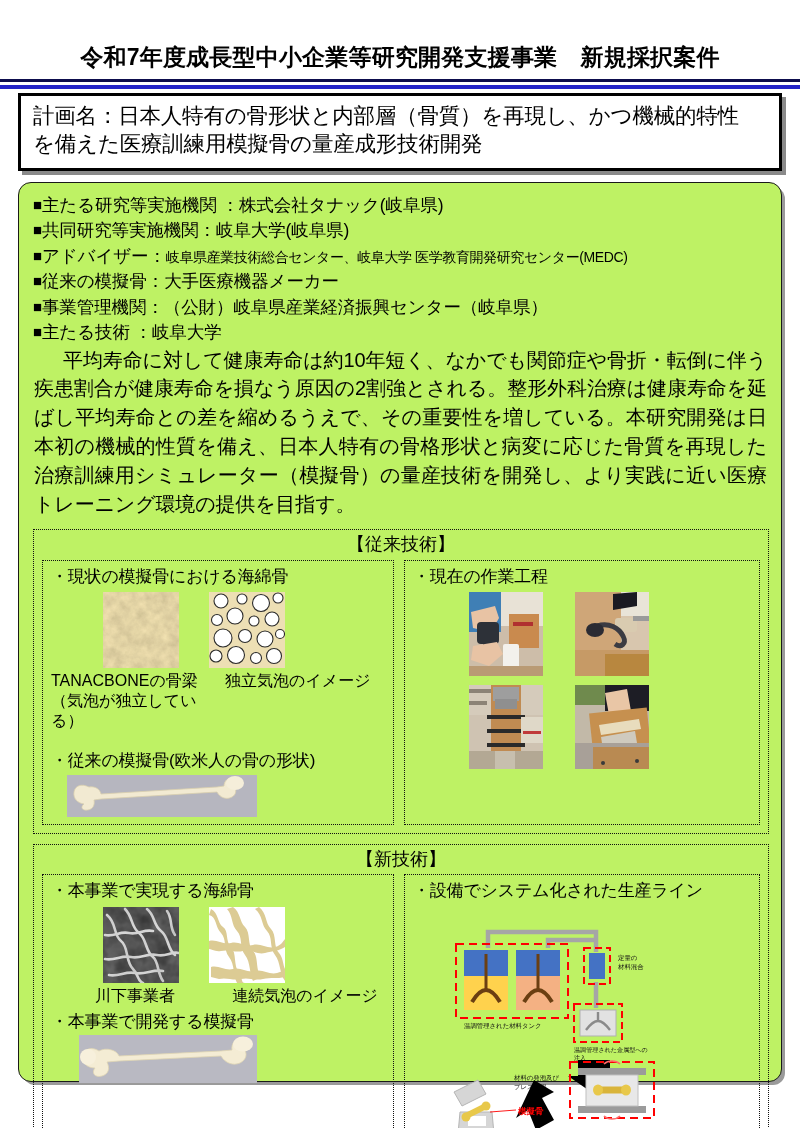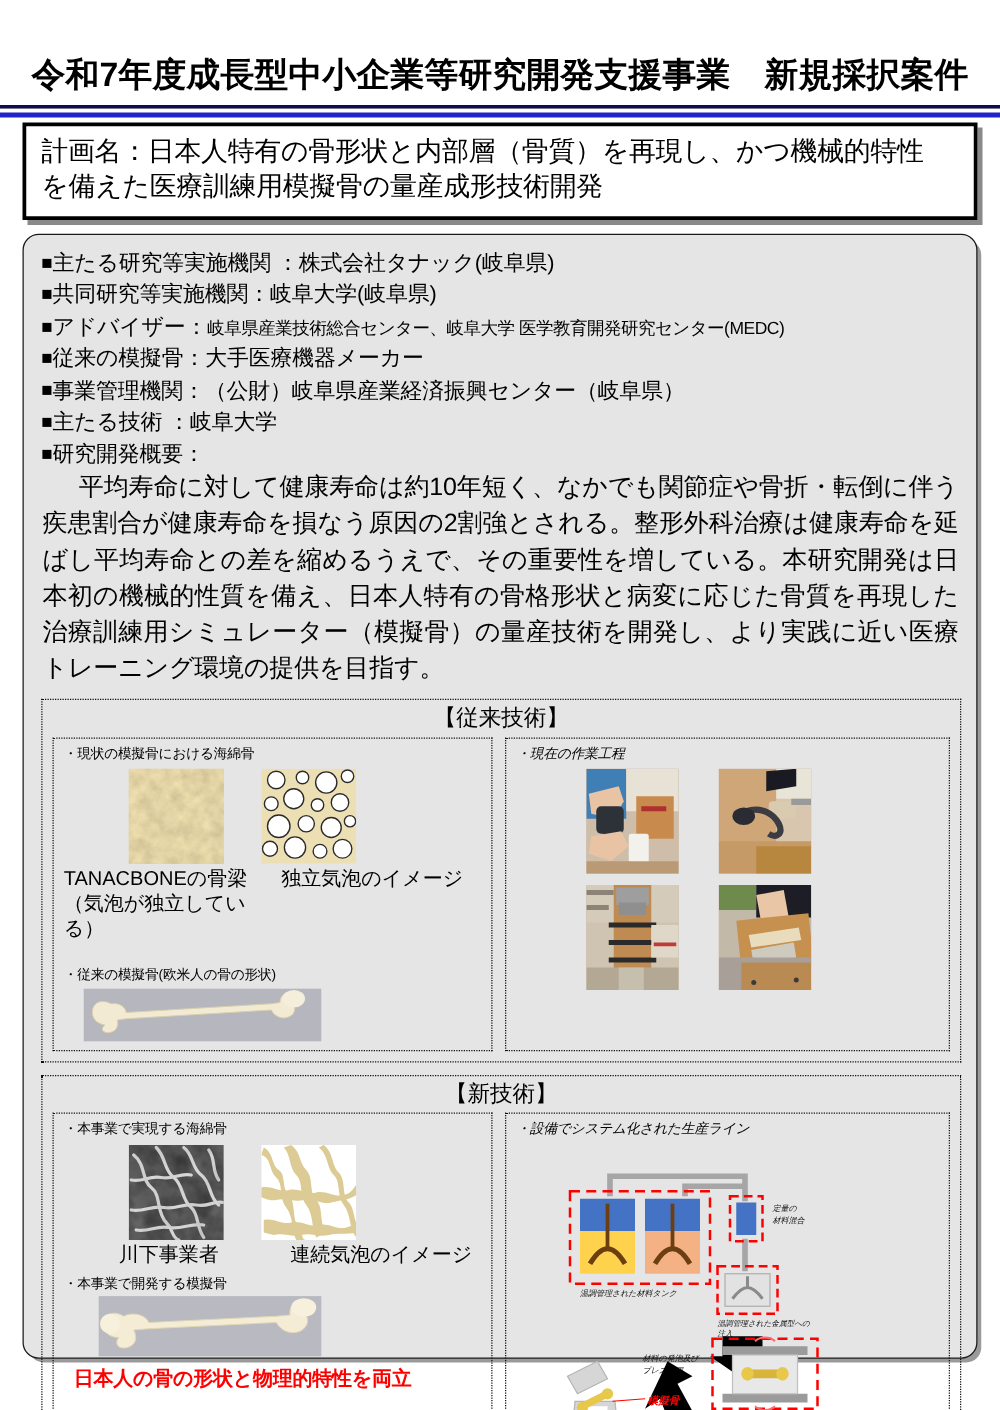--- a/index.html
+++ b/index.html
@@ -11,21 +11,21 @@
     width: 800px;
     height: 1128px;
     font-family: "Liberation Sans", "DejaVu Sans", sans-serif;
     color: #000000;
     overflow: hidden;
   }
 
   
   .doc-title {
     text-align: center;
-    font-size: 27px;
+    font-size: 23px;
     font-weight: bold;
     letter-spacing: 0.2px;
     padding: 42px 0 6px 0;
     color: #000;
   }
   .title-rule-wrap {
     width: 800px;
     margin: 0;
   }
   .title-rule-dark {
@@ -55,21 +55,21 @@
     font-weight: normal;
     letter-spacing: -0.2px;
   }
 
   
   .main-card {
     margin: 11px 18px 0 18px;
     border: 1.6px solid #1a1a1a;
     border-radius: 13px;
     box-shadow: 4px 4px 0 -1px #9a9a9a;
-    background: #e5e5e5;
+    background: #bef264;
     padding: 10px 12px 12px 14px;
     height: 900px;
     box-sizing: border-box;
   }
 
   
   .info-list {
     margin: 0;
     padding: 0;
     list-style: none;
@@ -118,23 +118,23 @@
     display: flex;
     gap: 10px;
   }
   .tech-col {
     border: 1.4px dotted #111;
     padding: 6px 7px 7px 8px;
     box-sizing: border-box;
     position: relative;
   }
   .col-left { width: 352px; }
-  .col-right { flex: 1; font-style: italic; }
+  .col-right { flex: 1; }
   .col-label {
-    font-size: 11px;
+    font-size: 17px;
     line-height: 1.2;
     letter-spacing: -0.2px;
   }
 
   
   .cap-row {
     display: flex;
     gap: 6px;
     font-size: 16px;
     line-height: 1.25;
@@ -218,21 +218,20 @@
 
 <div class="main-card">
 
   <ul class="info-list">
     <li><span class="sq">■</span><span>主たる研究等実施機関</span><span> ：</span><span>株式会社タナック(岐阜県)</span></li>
     <li><span class="sq">■</span><span>共同研究等実施機関</span><span>：</span><span>岐阜大学(岐阜県)</span></li>
     <li><span class="sq">■</span><span>アドバイザー</span><span>：</span><span class="small-val">岐阜県産業技術総合センター、岐阜大学 医学教育開発研究センター(MEDC)</span></li>
     <li><span class="sq">■</span><span>従来の模擬骨</span><span>：</span><span>大手医療機器メーカー</span></li>
     <li><span class="sq">■</span><span>事業管理機関</span><span>：</span><span>（公財）岐阜県産業経済振興センター（岐阜県）</span></li>
     <li><span class="sq">■</span><span>主たる技術</span><span> ：</span><span>岐阜大学</span></li>
-    <li><span class="sq">■</span><span>研究開発概要</span><span>：</span></li>
   </ul>
 
   <div class="abstract"><span class="indent"></span><span>平均寿命に対して健康寿命は約10年短く、なかでも関節症や骨折・転倒に伴う疾患割合が健康寿命を損なう原因の2割強とされる。整形外科治療は健康寿命を延ばし平均寿命との差を縮めるうえで、その重要性を増している。本研究開発は日本初の機械的性質を備え、日本人特有の骨格形状と病変に応じた骨質を再現した治療訓練用シミュレーター（模擬骨）の量産技術を開発し、より実践に近い医療トレーニング環境の提供を目指す。</span></div>
 
   <div class="tech-section">
     <div class="tech-heading">【従来技術】</div>
     <div class="tech-cols">
 
       <div class="tech-col col-left">
         <div class="col-label">・現状の模擬骨における海綿骨</div>
@@ -422,21 +421,20 @@
 
         <svg class="bone-photo wide" viewBox="0 0 178 48" preserveAspectRatio="none">
           <rect width="178" height="48" fill="#b9b9c2"></rect>
           <g fill="#f4ecd4" stroke="#e0d6b4" stroke-width="0.8">
             <path d="M20 16 C12 11 5 14 4 21 C3 28 8 33 16 33 C12 38 16 43 23 41 C30 39 31 33 28 27 L40 26 L142 21 C146 28 154 31 161 28 C167 25 169 19 165 14 C171 11 170 4 163 3 C156 3 152 9 153 15 L142 16 L40 21 C38 15 27 12 20 16 Z"></path>
           </g>
           <ellipse cx="164" cy="9" rx="10" ry="7.5" fill="#f7f0dc"></ellipse>
           <ellipse cx="9" cy="22" rx="8" ry="8" fill="#f7f0dc"></ellipse>
         </svg>
 
-        <div class="red-note">日本人の骨の形状と物理的特性を両立</div>
       </div>
 
       <div class="tech-col col-right">
         <div class="col-label">・設備でシステム化された生産ライン</div>
 
         <div class="diagram-wrap">
           <svg width="310" height="212" viewBox="0 0 310 212">
 
             <g stroke="#a6a6a6" stroke-width="4.5" fill="none">
               <path d="M60 44 L60 28 L168 28 L168 48"></path>

